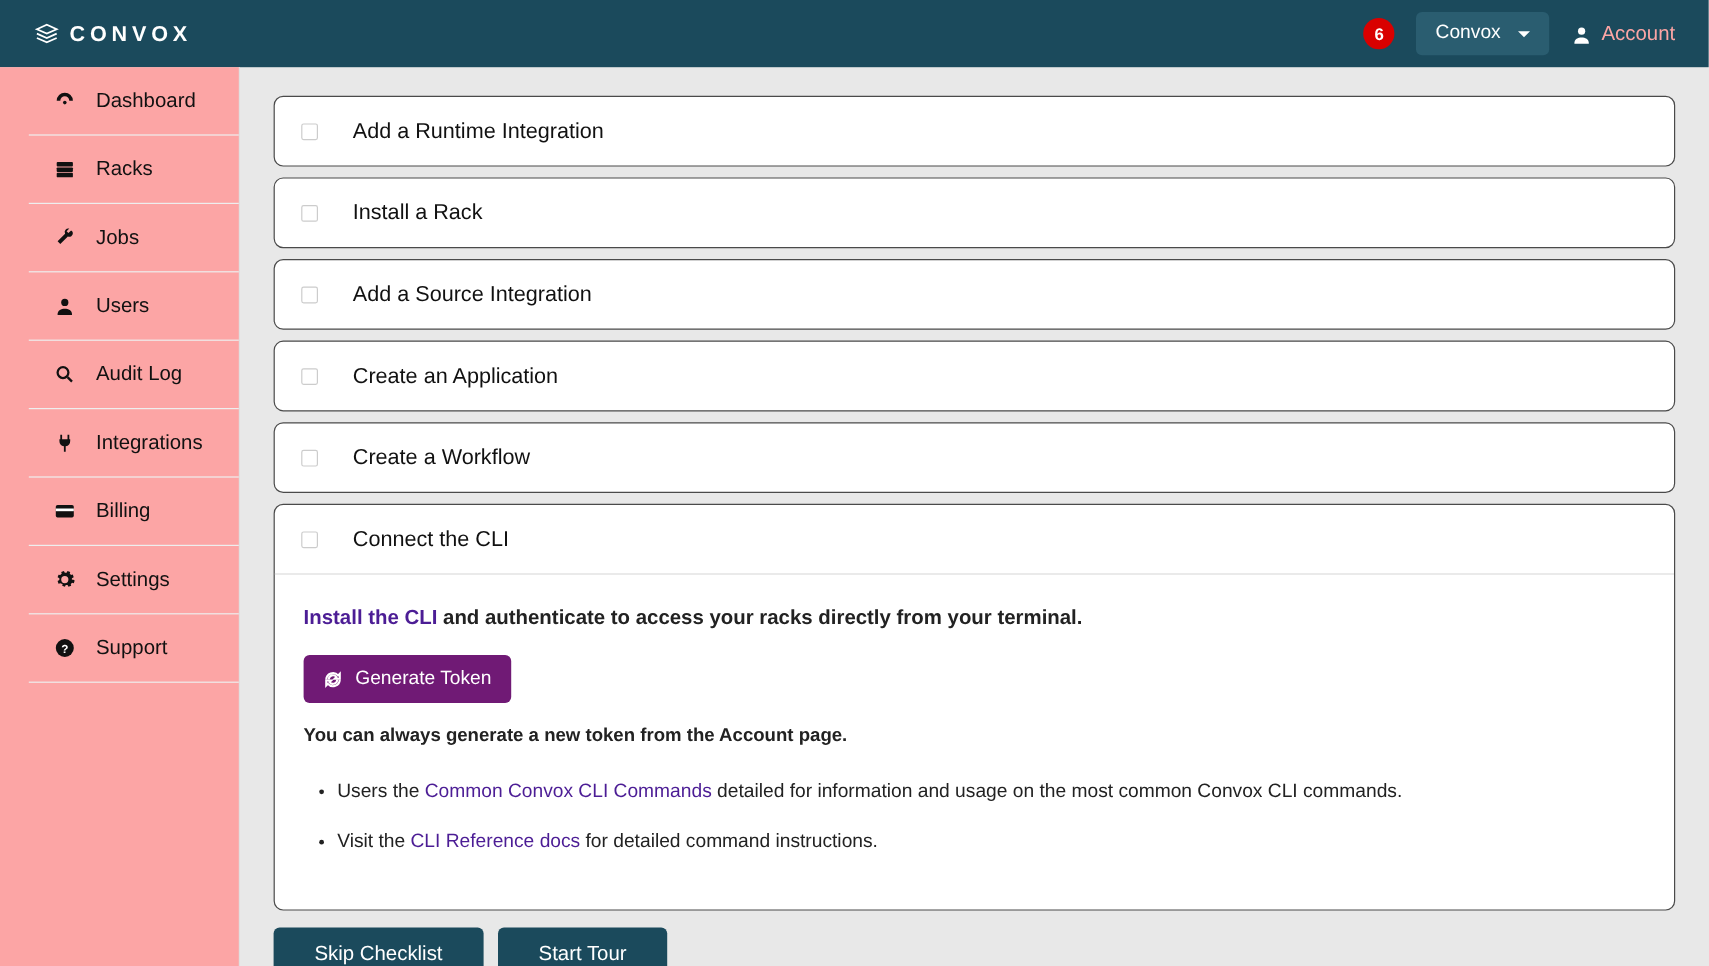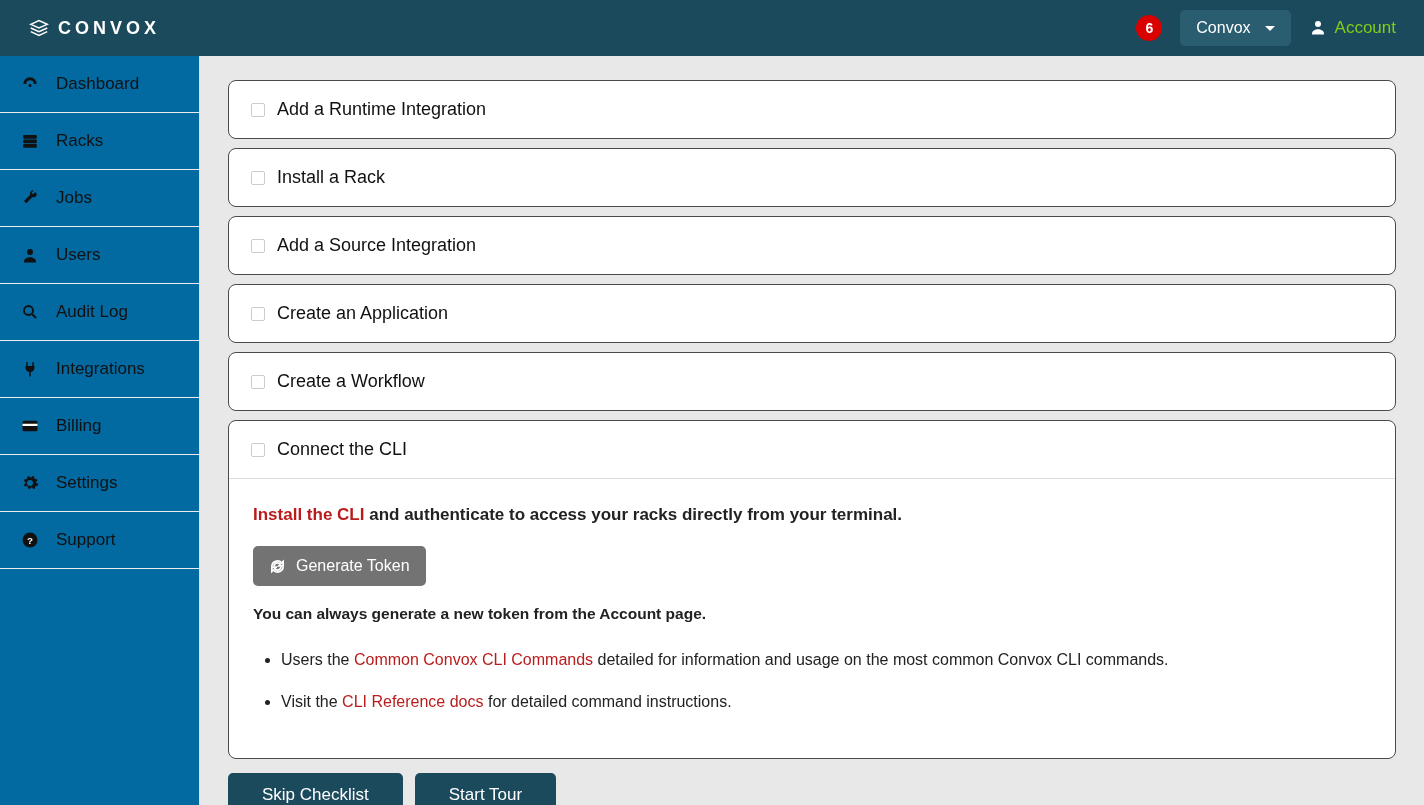--- a/index.html
+++ b/index.html
@@ -6,37 +6,37 @@
   body { font-family: -apple-system, BlinkMacSystemFont, "Segoe UI", Helvetica, Arial, sans-serif; background: #e8e8e8; color: #111; width: 1424px; height: 805px; overflow: hidden; }
   
   .topbar { background: #1b4a5c; height: 56px; display: flex; align-items: center; padding: 0 28px; color: #fff; justify-content: space-between; }
   .topbar-left { display: flex; align-items: center; gap: 10px; }
   .logo-wrap { display: flex; align-items: center; gap: 8px; }
   .logo-text { font-weight: 700; letter-spacing: 4px; font-size: 18px; }
   .topbar-right { display: flex; align-items: center; gap: 18px; }
   .badge { background: #d90000; color: #fff; border-radius: 50%; width: 26px; height: 26px; display: flex; align-items: center; justify-content: center; font-size: 14px; font-weight: 600; }
   .dropdown-btn { background: #2a5d70; color: #fff; border: none; border-radius: 5px; padding: 9px 16px; font-size: 16px; display: flex; align-items: center; gap: 14px; cursor: pointer; }
   .caret { width: 0; height: 0; border-left: 5px solid transparent; border-right: 5px solid transparent; border-top: 5px solid #fff; }
-  .account-link { display: flex; align-items: flex-start; gap: 8px; color: #84cc16; font-size: 17px; cursor: pointer; }
+  .account-link { display: flex; align-items: flex-end; gap: 8px; color: #fca5a5; font-size: 17px; cursor: pointer; }
   
   .layout { display: flex; height: calc(805px - 56px); }
-  .sidebar { width: 200px; background: #0369a1; border-right: 1px solid #e0e0e0; }
+  .sidebar { width: 200px; background: #fca5a5; border-right: 1px solid #e0e0e0; padding-left: 24px; }
   .sidebar-item { display: flex; align-items: center; gap: 16px; padding: 18px 20px; font-size: 17px; color: #111; cursor: pointer; border-bottom: 1px solid #eee; }
   .sidebar-item .icon { width: 20px; display: flex; justify-content: center; }
   
   .main { flex: 1; padding: 24px 28px; overflow-y: auto; }
   .card { background: #fff; border: 1px solid #4a4a4a; border-radius: 8px; margin-bottom: 9px; }
-  .card-header { display: flex; align-items: center; padding: 18px 22px; gap: 12px; cursor: pointer; }
+  .card-header { display: flex; align-items: center; padding: 18px 22px; gap: 29px; cursor: pointer; }
   .checkbox { width: 14px; height: 14px; border: 1.5px solid #ccc; border-radius: 2px; flex-shrink: 0; }
   .card-title { font-size: 18px; font-weight: 500; color: #111; }
   .card.open .card-body { border-top: 1px solid #ddd; padding: 22px 24px 28px; }
   .card-body { font-size: 16px; line-height: 1.6; color: #222; }
   .intro { font-weight: 600; font-size: 17px; margin-bottom: 18px; }
-  .link { color: #b91c1c; cursor: pointer; }
-  .gen-token-btn { background: #737373; color: #fff; border: none; border-radius: 5px; padding: 11px 16px; font-size: 16px; display: inline-flex; align-items: center; gap: 10px; cursor: pointer; margin-bottom: 16px; }
+  .link { color: #4c1d95; cursor: pointer; }
+  .gen-token-btn { background: #701a75; color: #fff; border: none; border-radius: 5px; padding: 11px 16px; font-size: 16px; display: inline-flex; align-items: center; gap: 10px; cursor: pointer; margin-bottom: 16px; }
   .note { font-weight: 600; font-size: 15.5px; margin-bottom: 20px; }
   .card-body ul { list-style: disc; padding-left: 28px; }
   .card-body li { margin-bottom: 16px; font-size: 16px; }
   
   .footer-buttons { display: flex; gap: 12px; margin-top: 14px; }
   .footer-btn { background: #1b4a5c; color: #fff; border: none; border-radius: 5px; padding: 12px 34px; font-size: 17px; cursor: pointer; }
   
   svg { display: block; }
 </style>
 </head>

